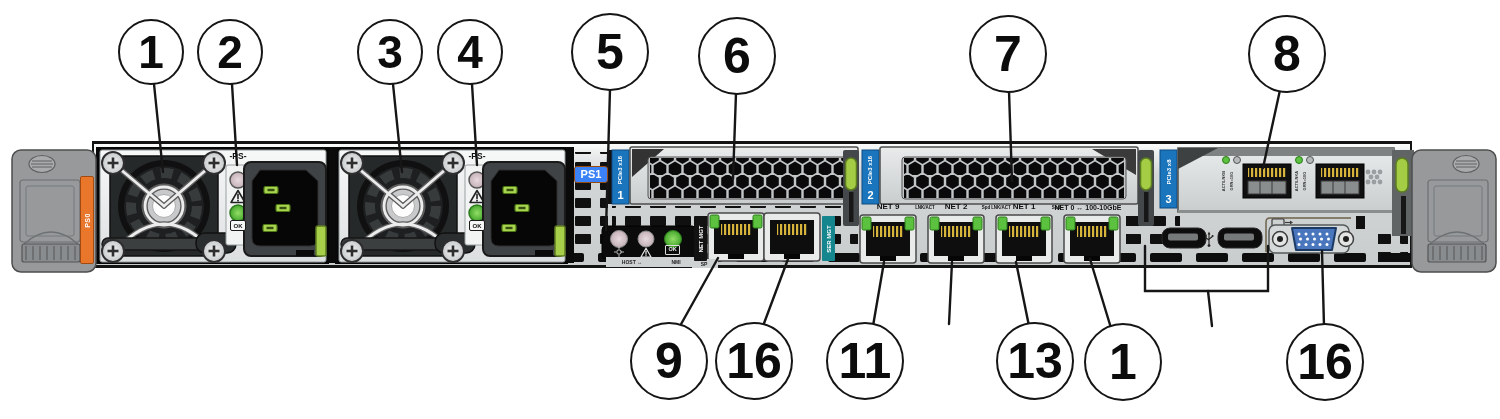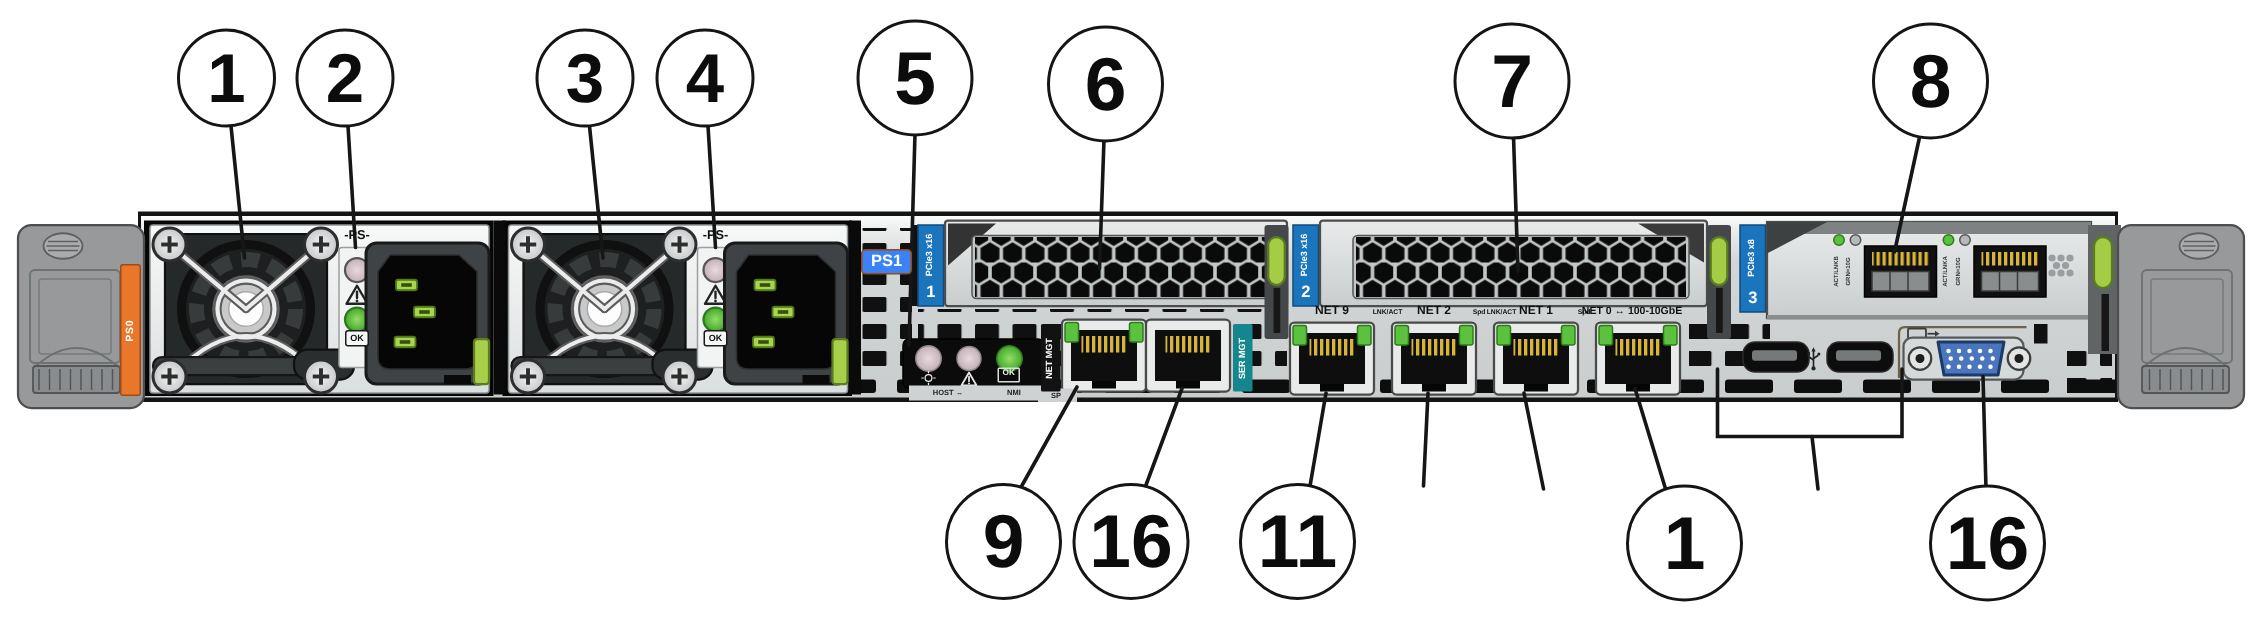--- a/index.html
+++ b/index.html
@@ -423,16 +423,17 @@
 <div class="callout sm" style="left:197px;top:19px;">2</div>
 <div class="callout sm" style="left:357px;top:19px;">3</div>
 <div class="callout sm" style="left:437px;top:19px;">4</div>
 <div class="callout lg" style="left:571px;top:13px;">5</div>
 <div class="callout lg" style="left:698px;top:17px;">6</div>
 <div class="callout lg" style="left:969px;top:15px;">7</div>
 <div class="callout lg" style="left:1248px;top:15px;">8</div>
 <div class="callout lg" style="left:630px;top:322px;">9</div>
 <div class="callout lg" style="left:715px;top:322px;">16</div>
 <div class="callout lg" style="left:826px;top:322px;">11</div>
+<div class="callout lg" style="left:996px;top:322px;">13</div>
 <div class="callout lg" style="left:1084px;top:323px;">1</div>
 <div class="callout lg" style="left:1286px;top:323px;">16</div>
 
 </div>
 
 </body></html>

